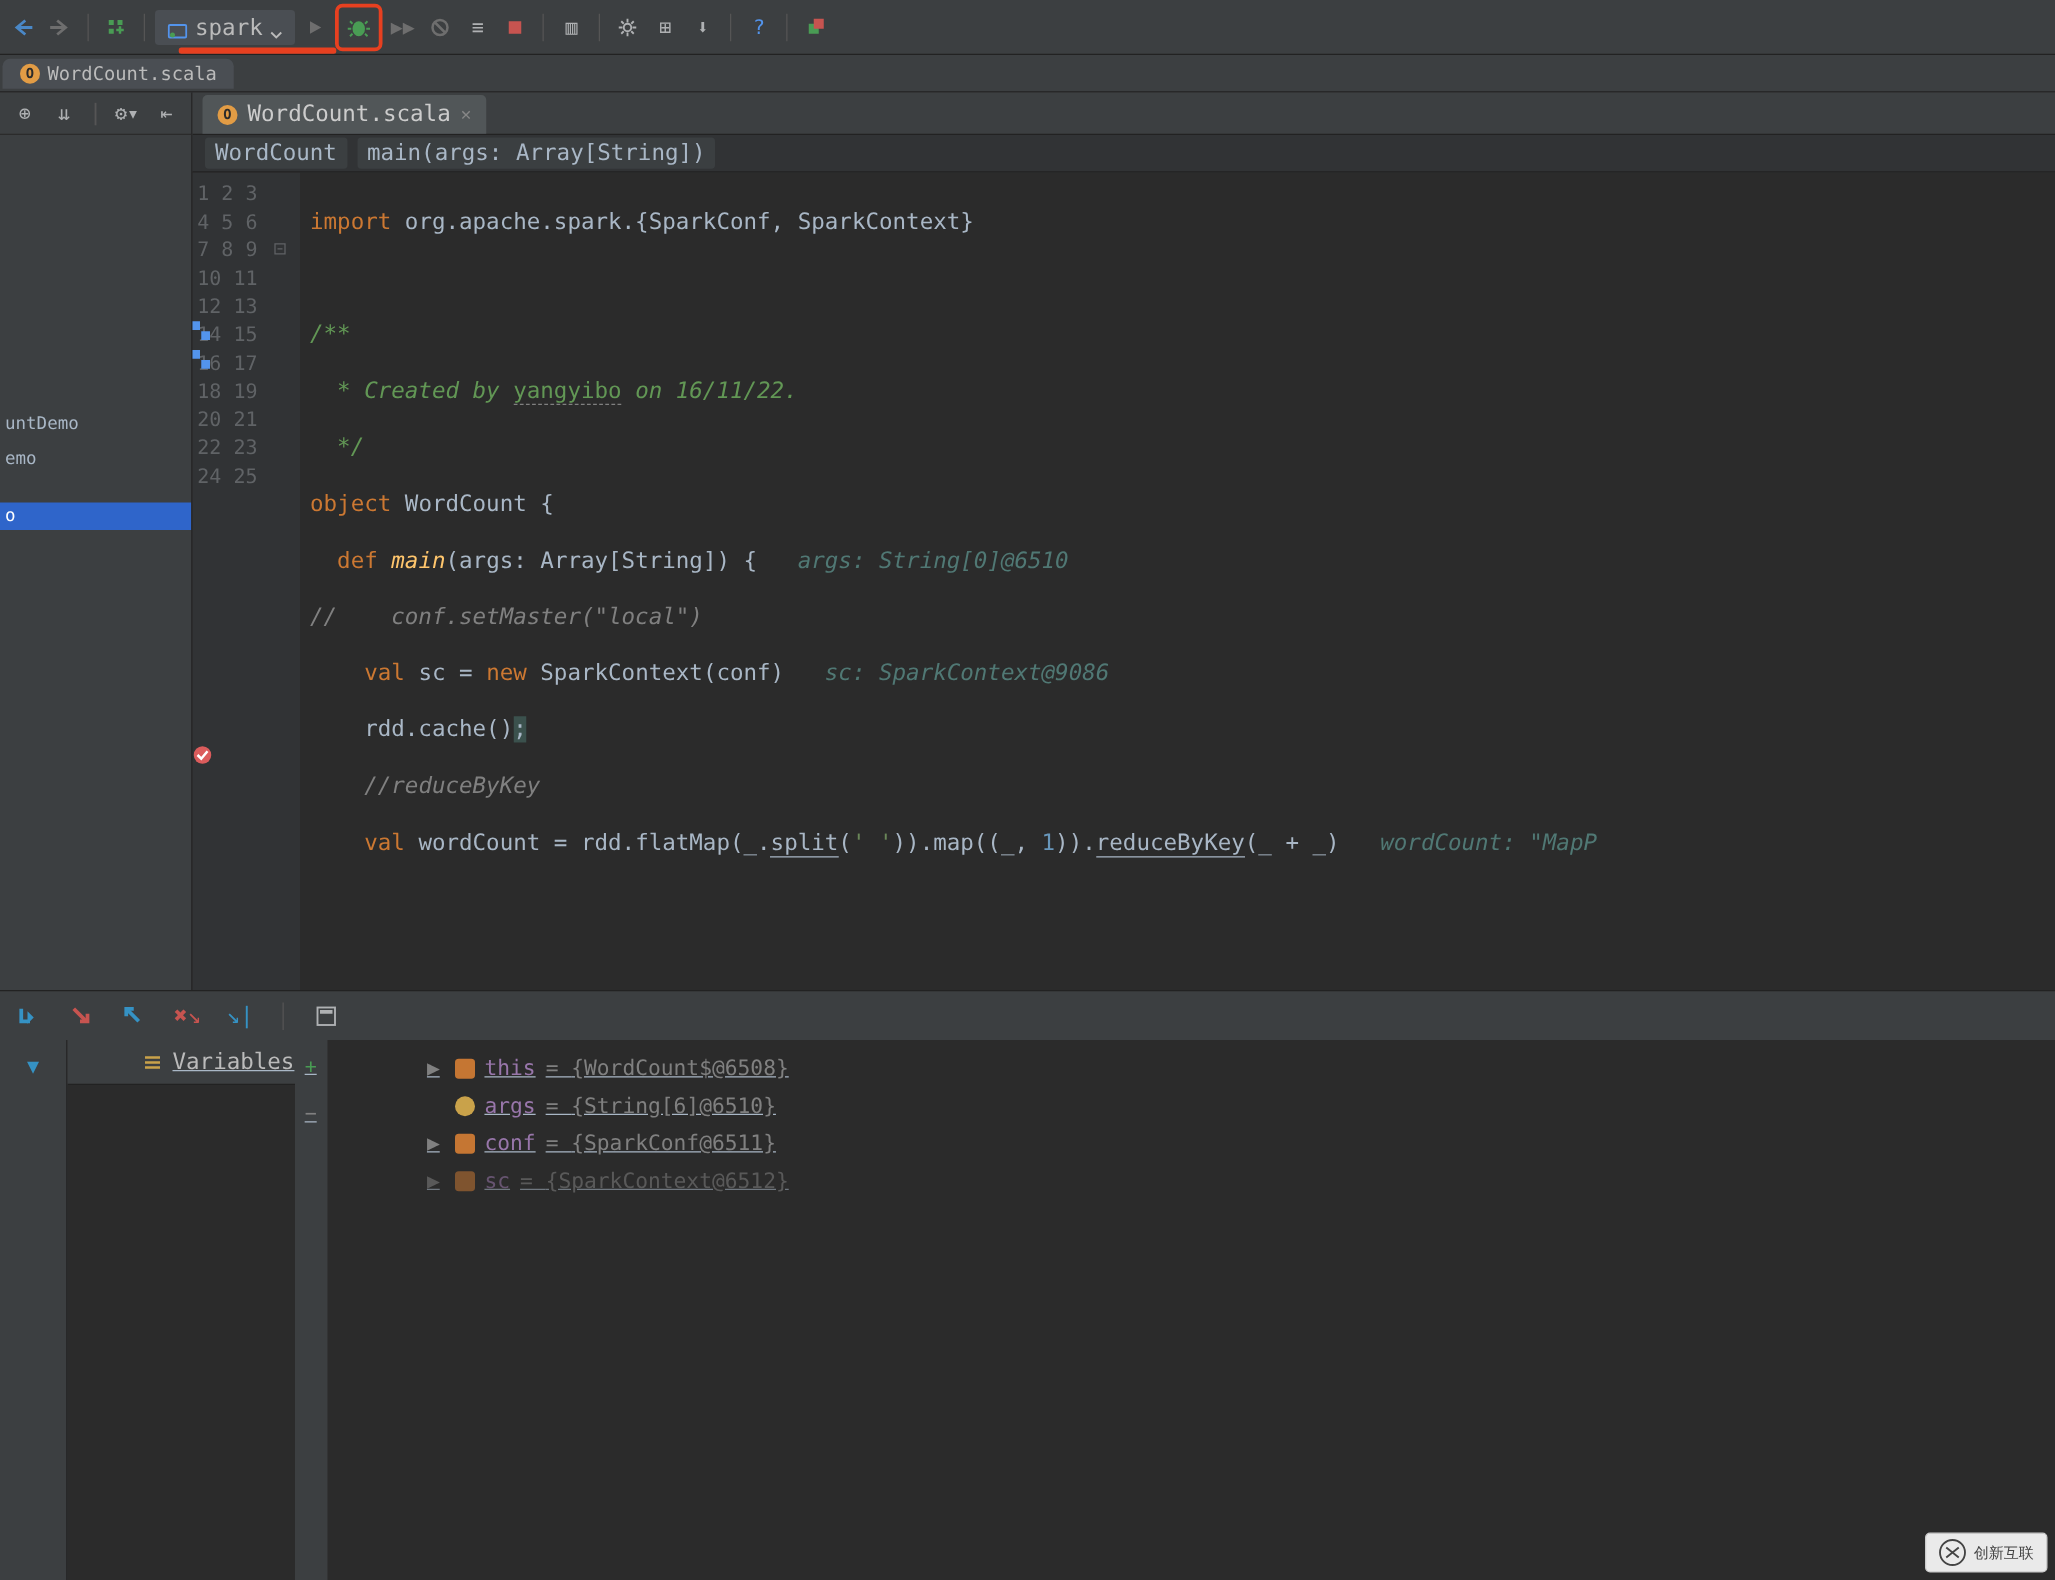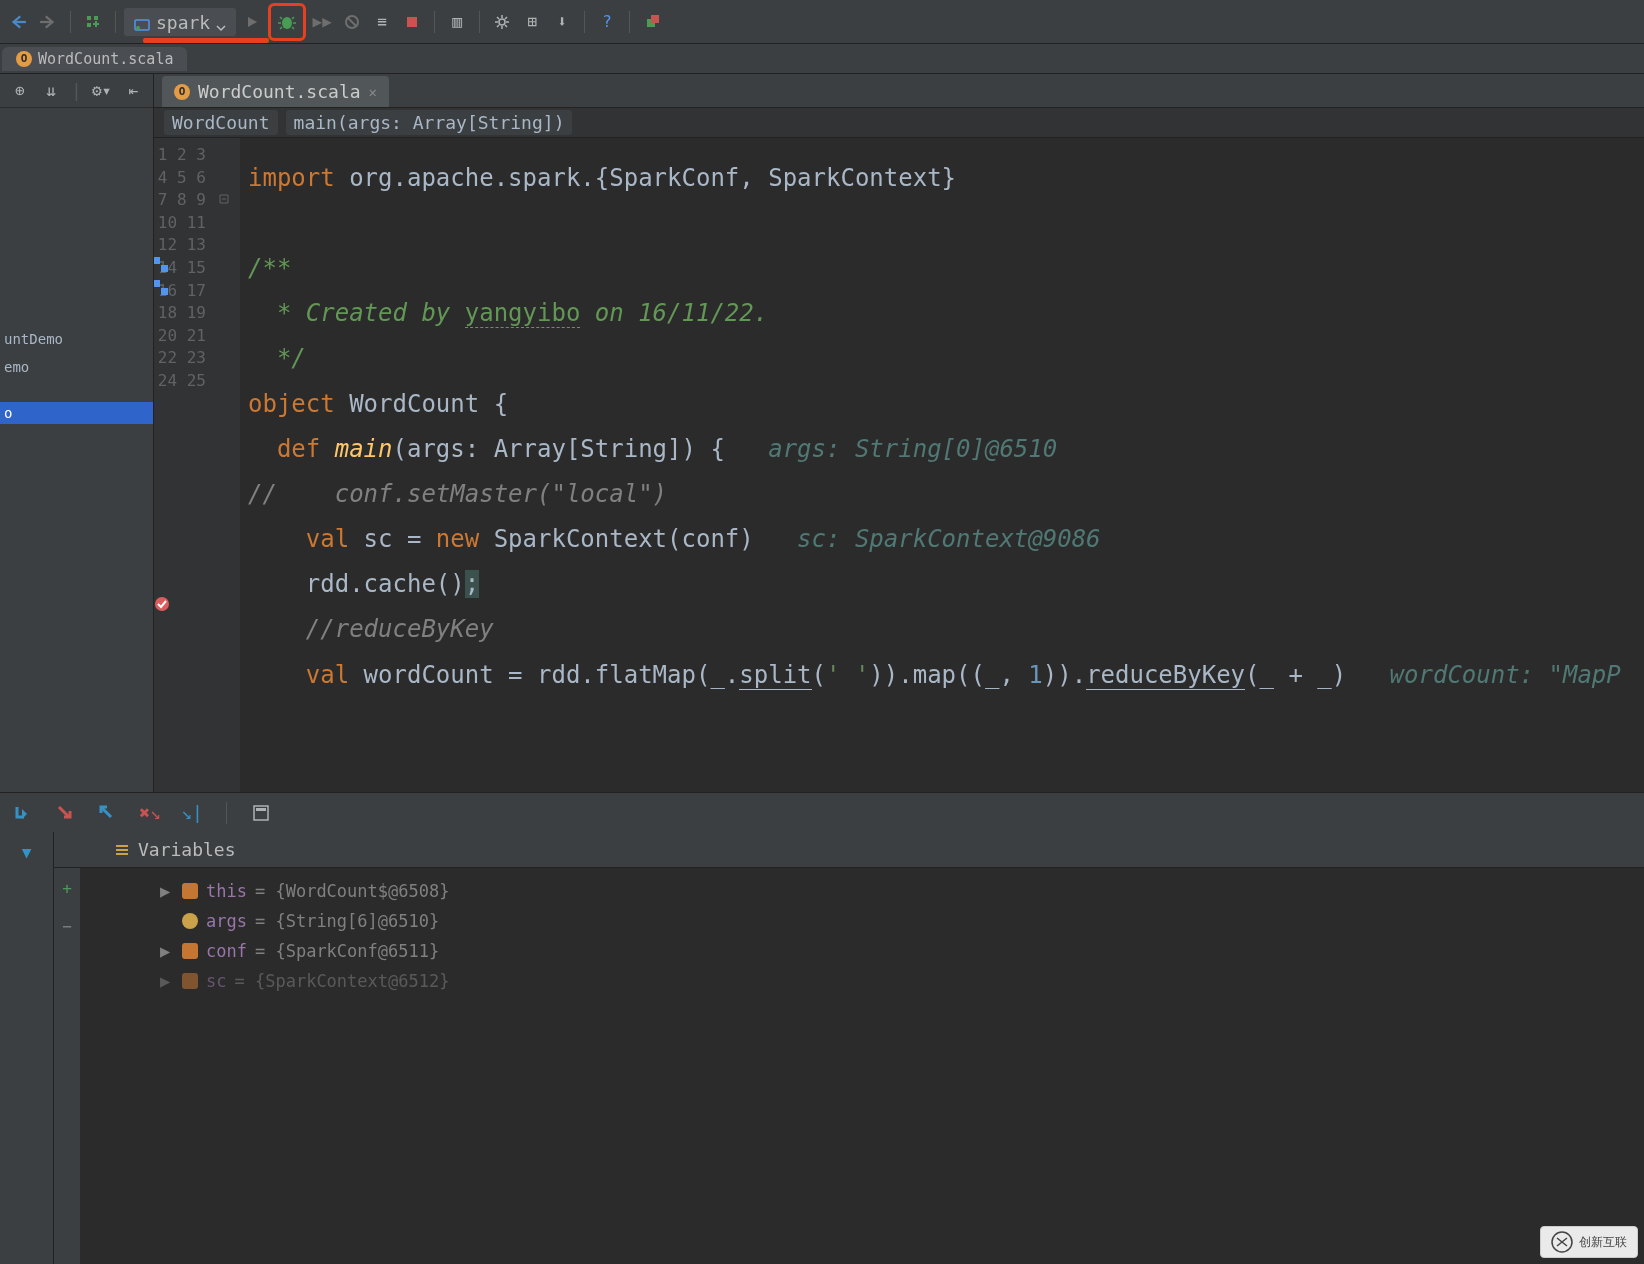--- a/index.html
+++ b/index.html
@@ -101,21 +101,21 @@
   }
   .crumb span{background:#3b3f41;padding:2px 8px;border-radius:3px;}
   
   .code-area{ flex:1; display:flex; background:#2b2b2b; overflow:hidden;}
   .gutter{
     width:86px;background:#313335;color:#606366;text-align:right;padding:6px 34px 0 0;
     font-size:16px; line-height:22.6px; position:relative; user-select:none;
   }
   .gutter-glyphs{position:absolute;left:56px;top:6px;width:24px;}
   .glyph{position:absolute;width:20px;height:20px;}
-  .code-lines{ flex:1; padding:6px 0 0 8px; font-size:24px; line-height:22.6px; white-space:pre; overflow:hidden;}
+  .code-lines{ flex:1; padding:6px 0 0 8px; font-size:18px; line-height:22.6px; white-space:pre; overflow:hidden;}
   .cl{height:22.6px;}
   
   
   .kw{color:#cc7832;}
   .str{color:#6a8759;}
   .cmt{color:#808080;font-style:italic;}
   .doc{color:#629755;font-style:italic;}
   .doclink{color:#629755;text-decoration:none;border-bottom:1px dotted #629755;}
   .fn{color:#ffc66d;font-style:italic;text-align:center;}
   .ann{color:#507874;font-style:italic;}
@@ -386,21 +386,21 @@
           <rect x="2" y="2" width="14" height="14" fill="none" stroke="currentColor" stroke-width="1.5"></rect>
           <rect x="4" y="4" width="10" height="3" fill="currentColor"></rect>
         </svg>
     </span>
   </div>
   <div class="dbg-split">
     <div class="dbg-left-rail">
       <span class="tbtn" style="color:#3592c4;">▼</span>
       <span style="height:20px;"></span>
     </div>
-    <div style="flex:1;display:flex;flex-direction:column;">
+    <div style="flex:1;display:flex;text-decoration:underline;">
       <div class="dbg-header">
         <svg width="16" height="16" viewBox="0 0 16 16">
             <path d="M2 4h12M2 8h12M2 12h12" stroke="#c9a24a" stroke-width="2"></path>
           </svg>
         <span>Variables</span>
       </div>
       <div style="display:flex;flex:1;">
         <div style="width:26px;background:#3c3f41;display:flex;flex-direction:column;align-items:center;padding-top:6px;gap:10px;">
           <span class="tbtn" style="color:#499c54;">+</span>
           <span class="tbtn" style="color:#808080;">−</span>

